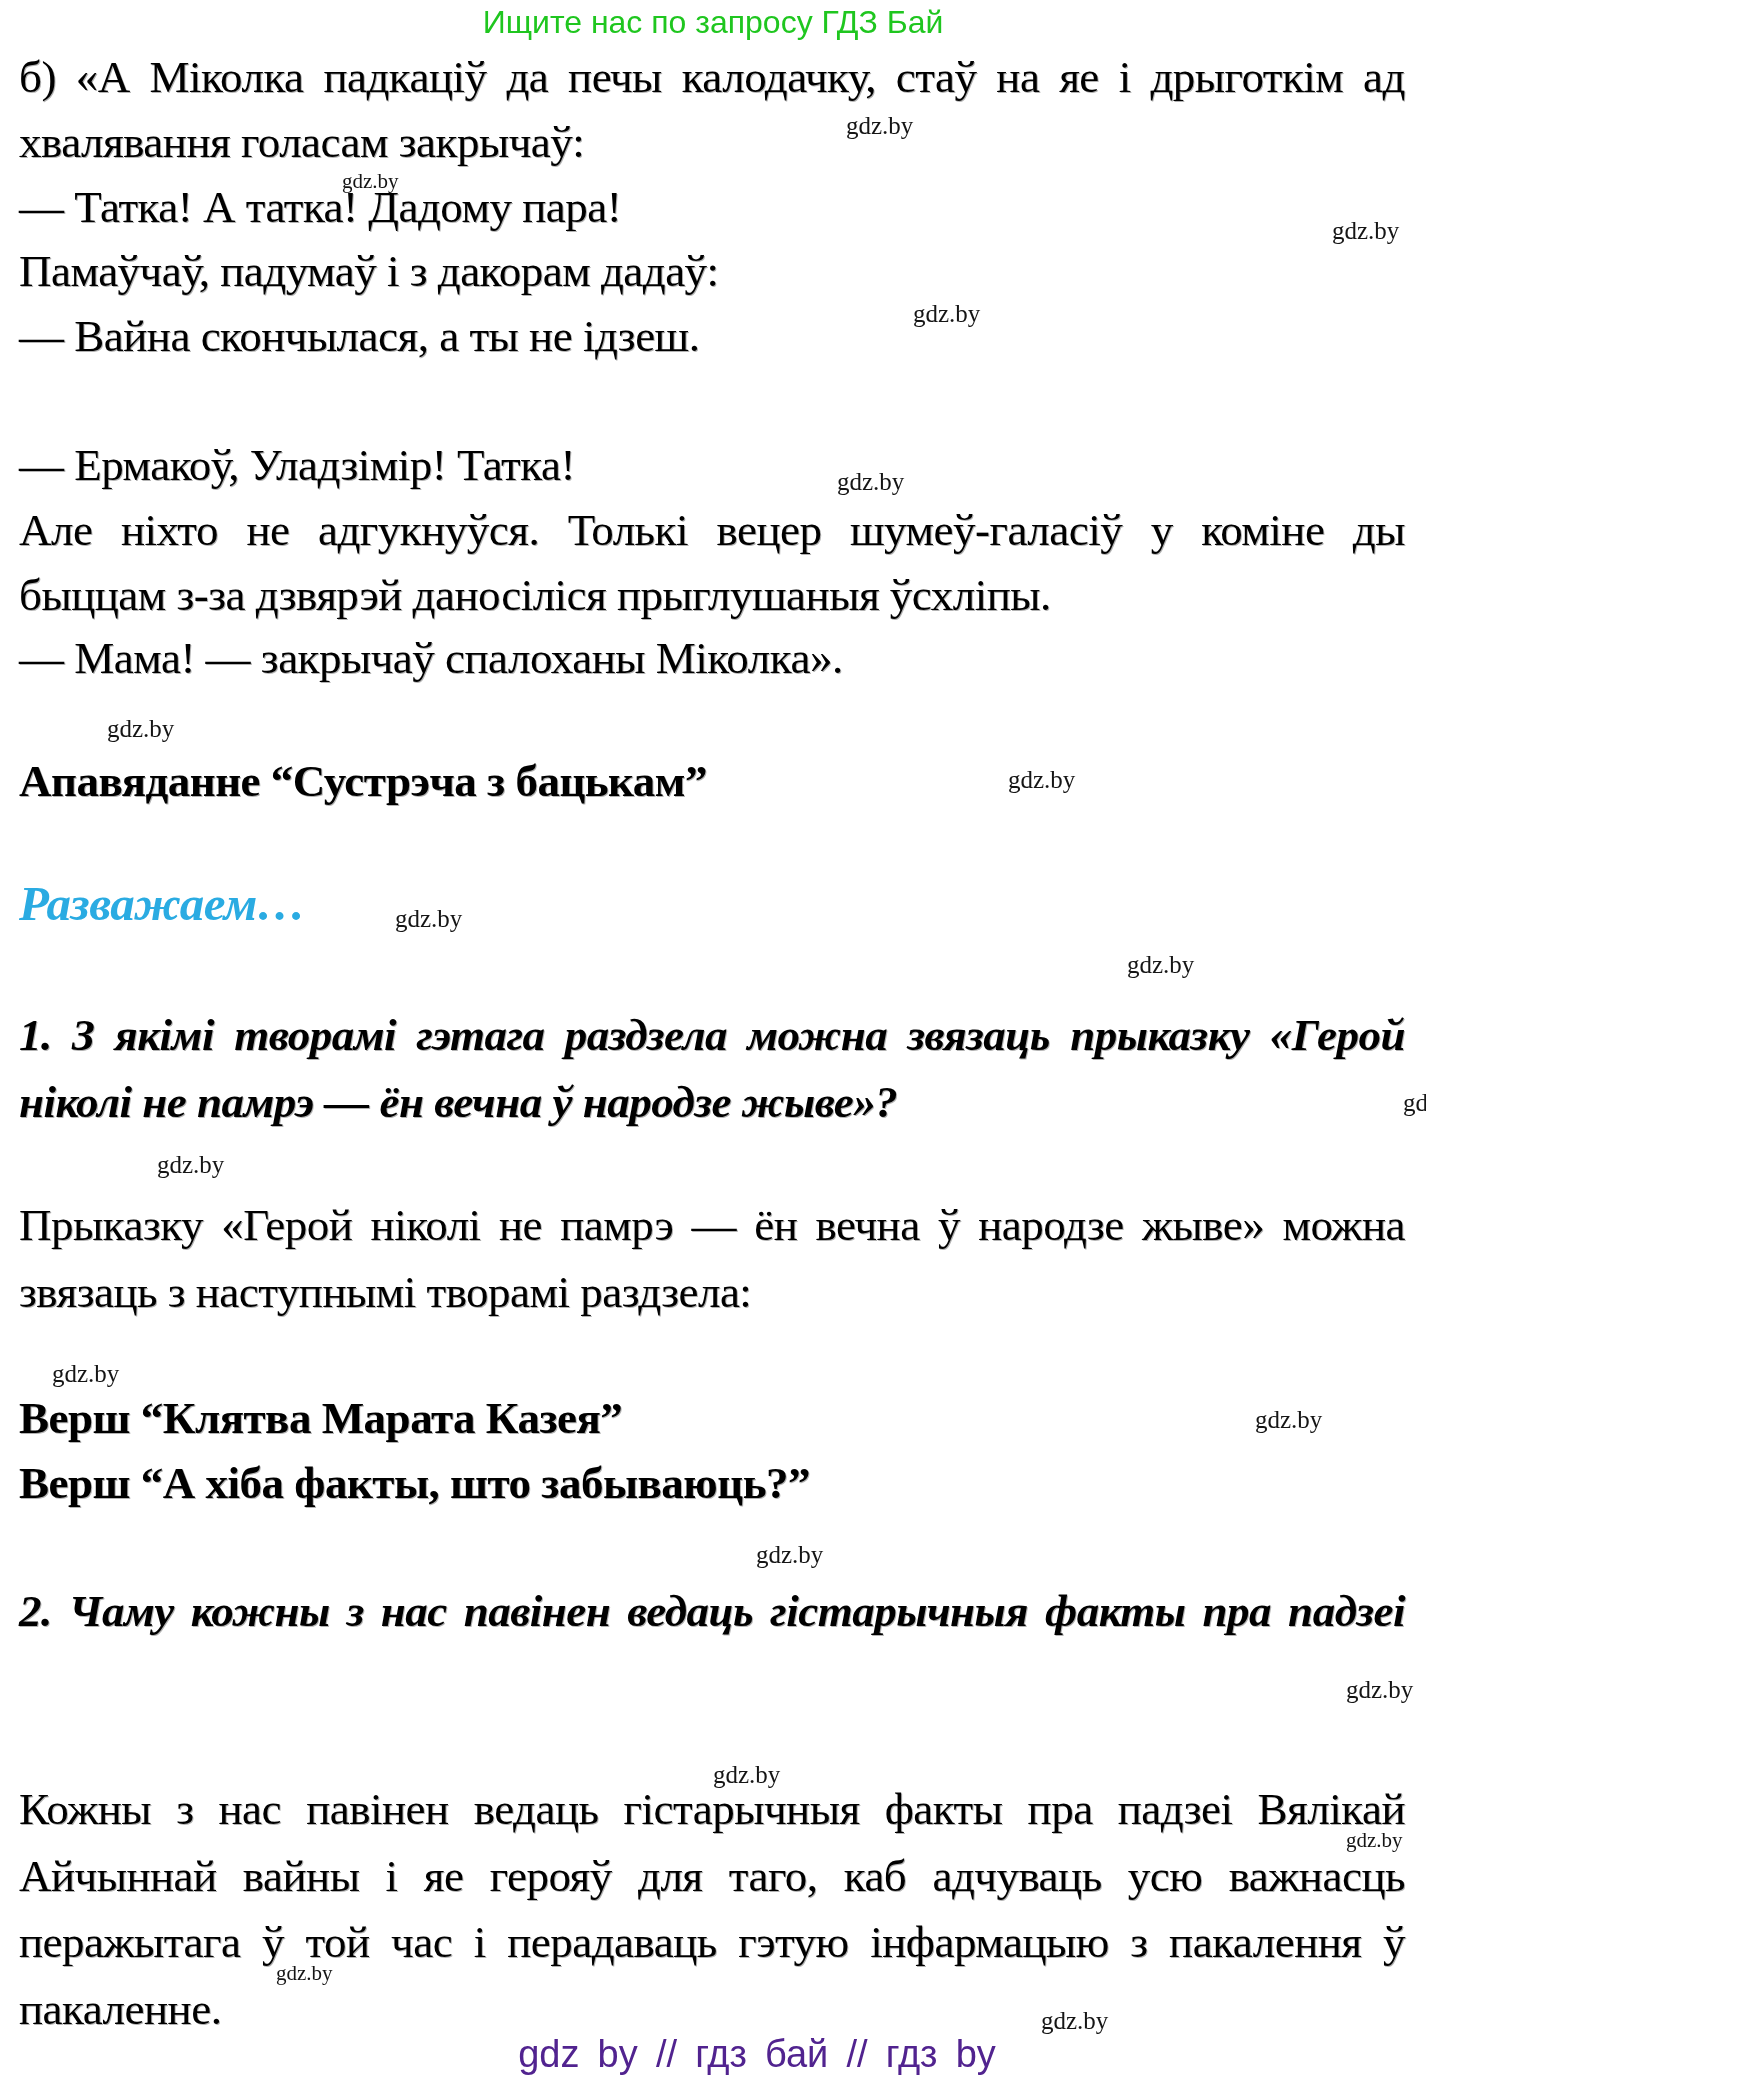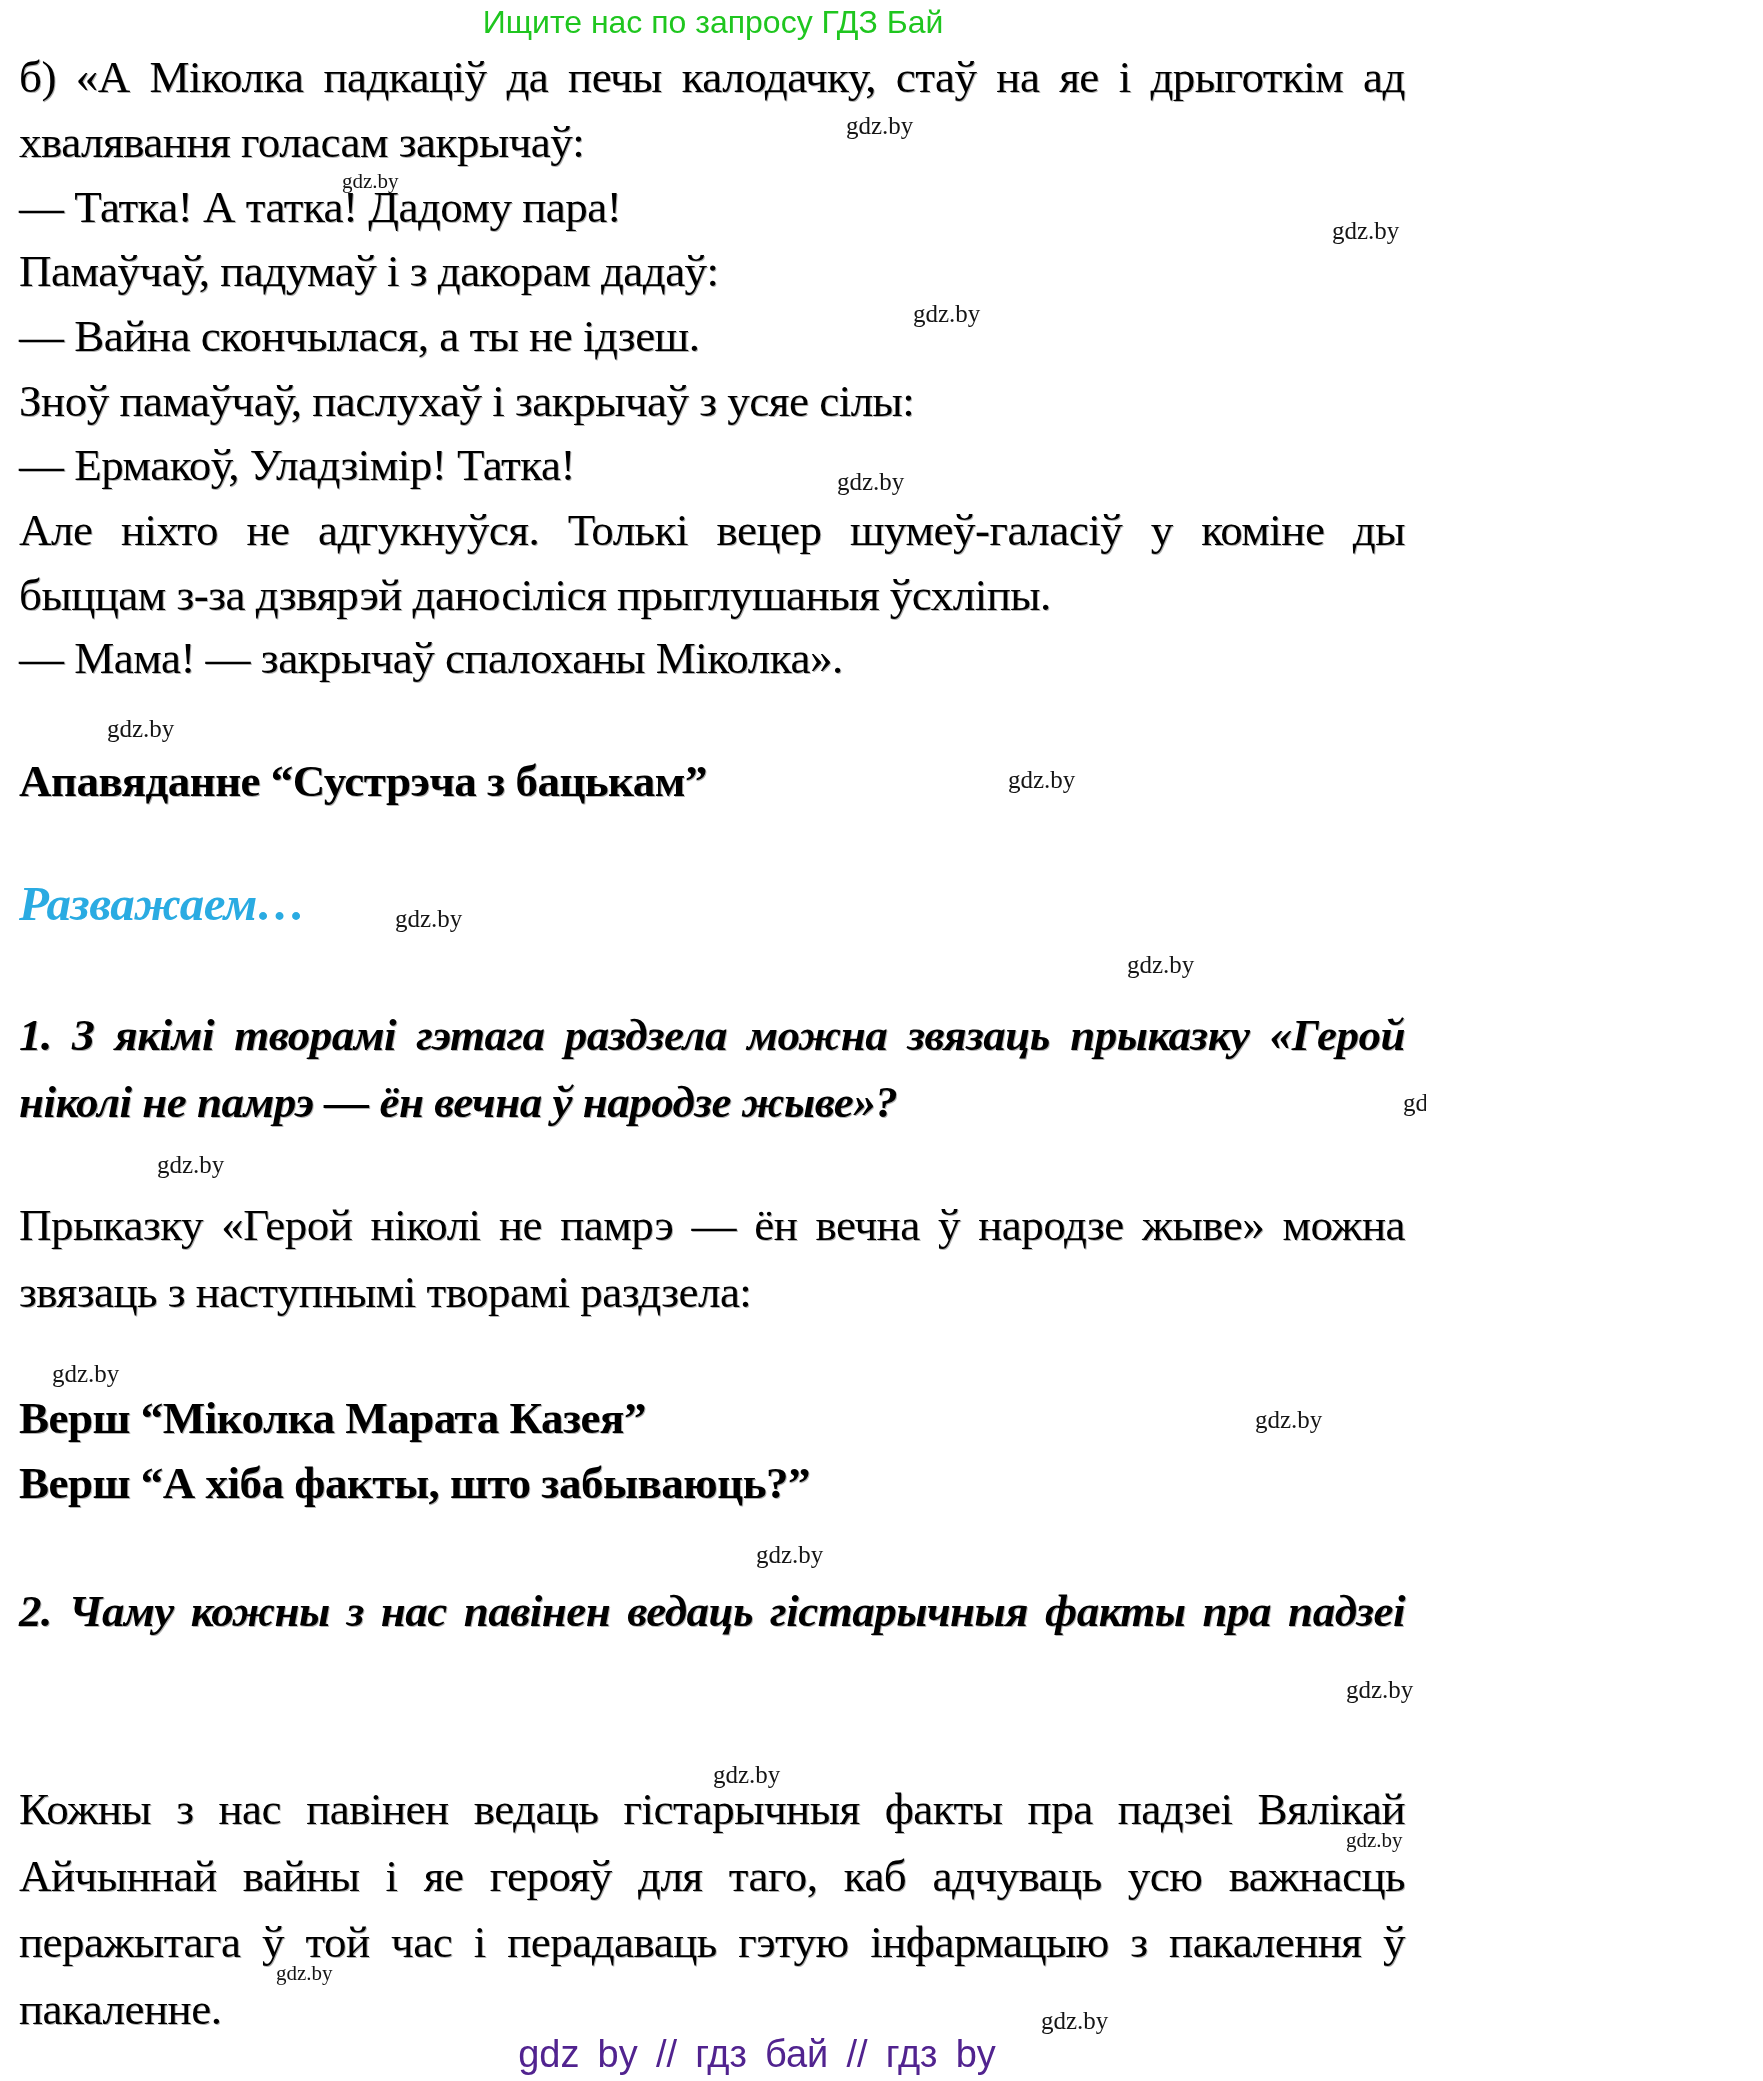--- a/index.html
+++ b/index.html
@@ -26,36 +26,35 @@
 
 <div class="page">
 
   <div class="promo">Ищите нас по запросу ГДЗ Бай</div>
 
   <div class="line just" style="top:52px">б) «А Міколка падкаціў да печы калодачку, стаў на яе і дрыготкім ад</div>
   <div class="line" style="top:117px">хвалявання голасам закрычаў:</div>
   <div class="line" style="top:182px">— Татка! А татка! Дадому пара!</div>
   <div class="line" style="top:246px">Памаўчаў, падумаў і з дакорам дадаў:</div>
   <div class="line" style="top:311px">— Вайна скончылася, а ты не ідзеш.</div>
-  <div class="line" style="top:376px">Зноў памаўчаў, паслухаў і закрычаў з усяе сілы:</div>
   <div class="line" style="top:440px">— Ермакоў, Уладзімір! Татка!</div>
   <div class="line just" style="top:505px">Але ніхто не адгукнуўся. Толькі вецер шумеў-галасіў у коміне ды</div>
   <div class="line" style="top:570px">быццам з-за дзвярэй даносіліся прыглушаныя ўсхліпы.</div>
   <div class="line" style="top:633px">— Мама! — закрычаў спалоханы Міколка».</div>
 
   <div class="line bold" style="top:756px">Апавяданне “Сустрэча з бацькам”</div>
 
   <div class="line heading-blue" style="top:877px">Разважаем…</div>
 
   <div class="line bi just" style="top:1010px">1. З якімі творамі гэтага раздзела можна звязаць прыказку «Герой</div>
   <div class="line bi" style="top:1077px">ніколі не памрэ — ён вечна ў народзе жыве»?</div>
 
   <div class="line just" style="top:1200px">Прыказку «Герой ніколі не памрэ — ён вечна ў народзе жыве» можна</div>
   <div class="line" style="top:1267px">звязаць з наступнымі творамі раздзела:</div>
-  <div class="line bold" style="top:1393px">Верш “Міколка Марата Казея”</div>
+  <div class="line bold" style="top:1393px">Верш “Клятва Марата Казея”</div>
   <div class="line bold" style="top:1458px">Верш “А хіба факты, што забываюць?”</div>
 
   <div class="line bi just" style="top:1586px">2. Чаму кожны з нас павінен ведаць гістарычныя факты пра падзеі</div>
 
   <div class="line just" style="top:1784px">Кожны з нас павінен ведаць гістарычныя факты пра падзеі Вялікай</div>
   <div class="line just" style="top:1851px">Айчыннай вайны і яе герояў для таго, каб адчуваць усю важнасць</div>
   <div class="line just" style="top:1917px">перажытага ў той час і перадаваць гэтую інфармацыю з пакалення ў</div>
   <div class="line" style="top:1984px">пакаленне.</div>
 
   <span class="wm" style="left:846px;top:112px">gdz.by</span>

